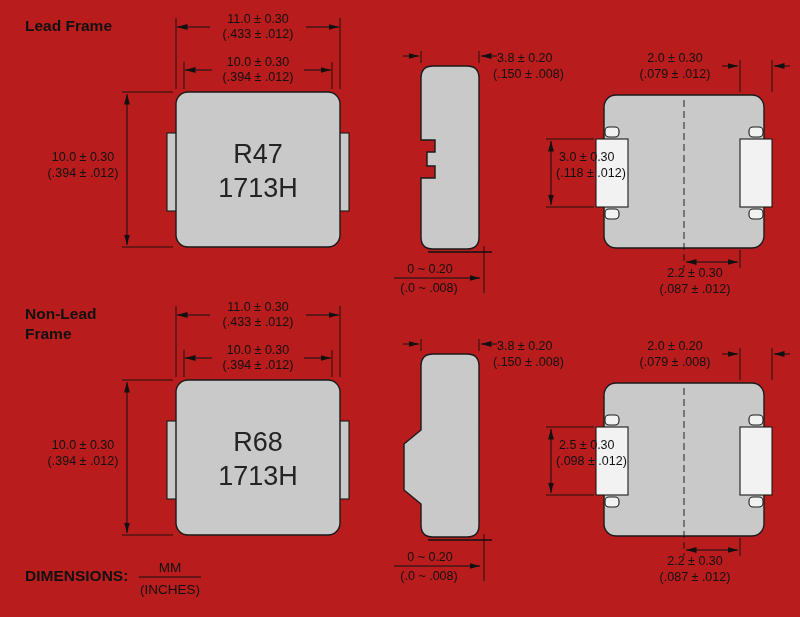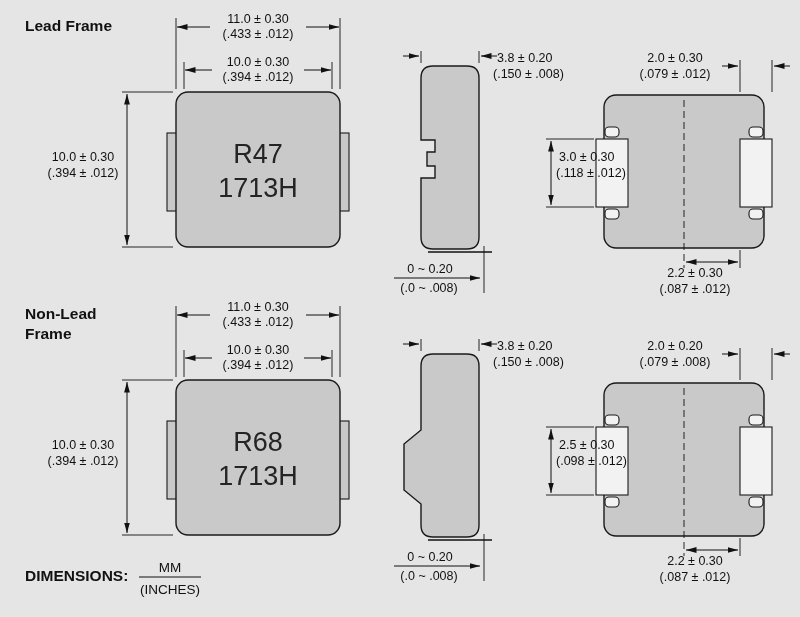--- a/index.html
+++ b/index.html
@@ -1,16 +1,16 @@
 <!DOCTYPE html>
 <html><head>
 <meta charset="utf-8">
 <style>
   html,body { margin:0; padding:0; background:#ffffff; }
-  .canvas { position:relative; width:800px; height:617px; background:#e5e5e5; overflow:hidden; }
+  .canvas { position:relative; width:800px; height:617px; background:#b91c1c; overflow:hidden; }
   svg { display:block; }
   .ln  { stroke:#111111; stroke-width:0.9; fill:none; }          
   .dl  { stroke:#111111; stroke-width:1;   fill:none; }          
   .cl  { stroke:#111111; stroke-width:0.9; fill:none; stroke-dasharray:7 4; } 
   .ld  { stroke:#111111; stroke-width:1.6; fill:none; }          
   .ol  { stroke:#1a1a1a; stroke-width:1.4; }                     
   .pad { stroke:#1a1a1a; stroke-width:1.1; }
   .dim { font-family:"Liberation Sans",sans-serif; font-size:12.5px; fill:#111111; }
   .ttl { font-family:"Liberation Sans",sans-serif; font-size:15.5px; font-weight:bold; fill:#111111; }
   .mrk { font-family:"Liberation Sans",sans-serif; font-size:27px; fill:#242424; }

